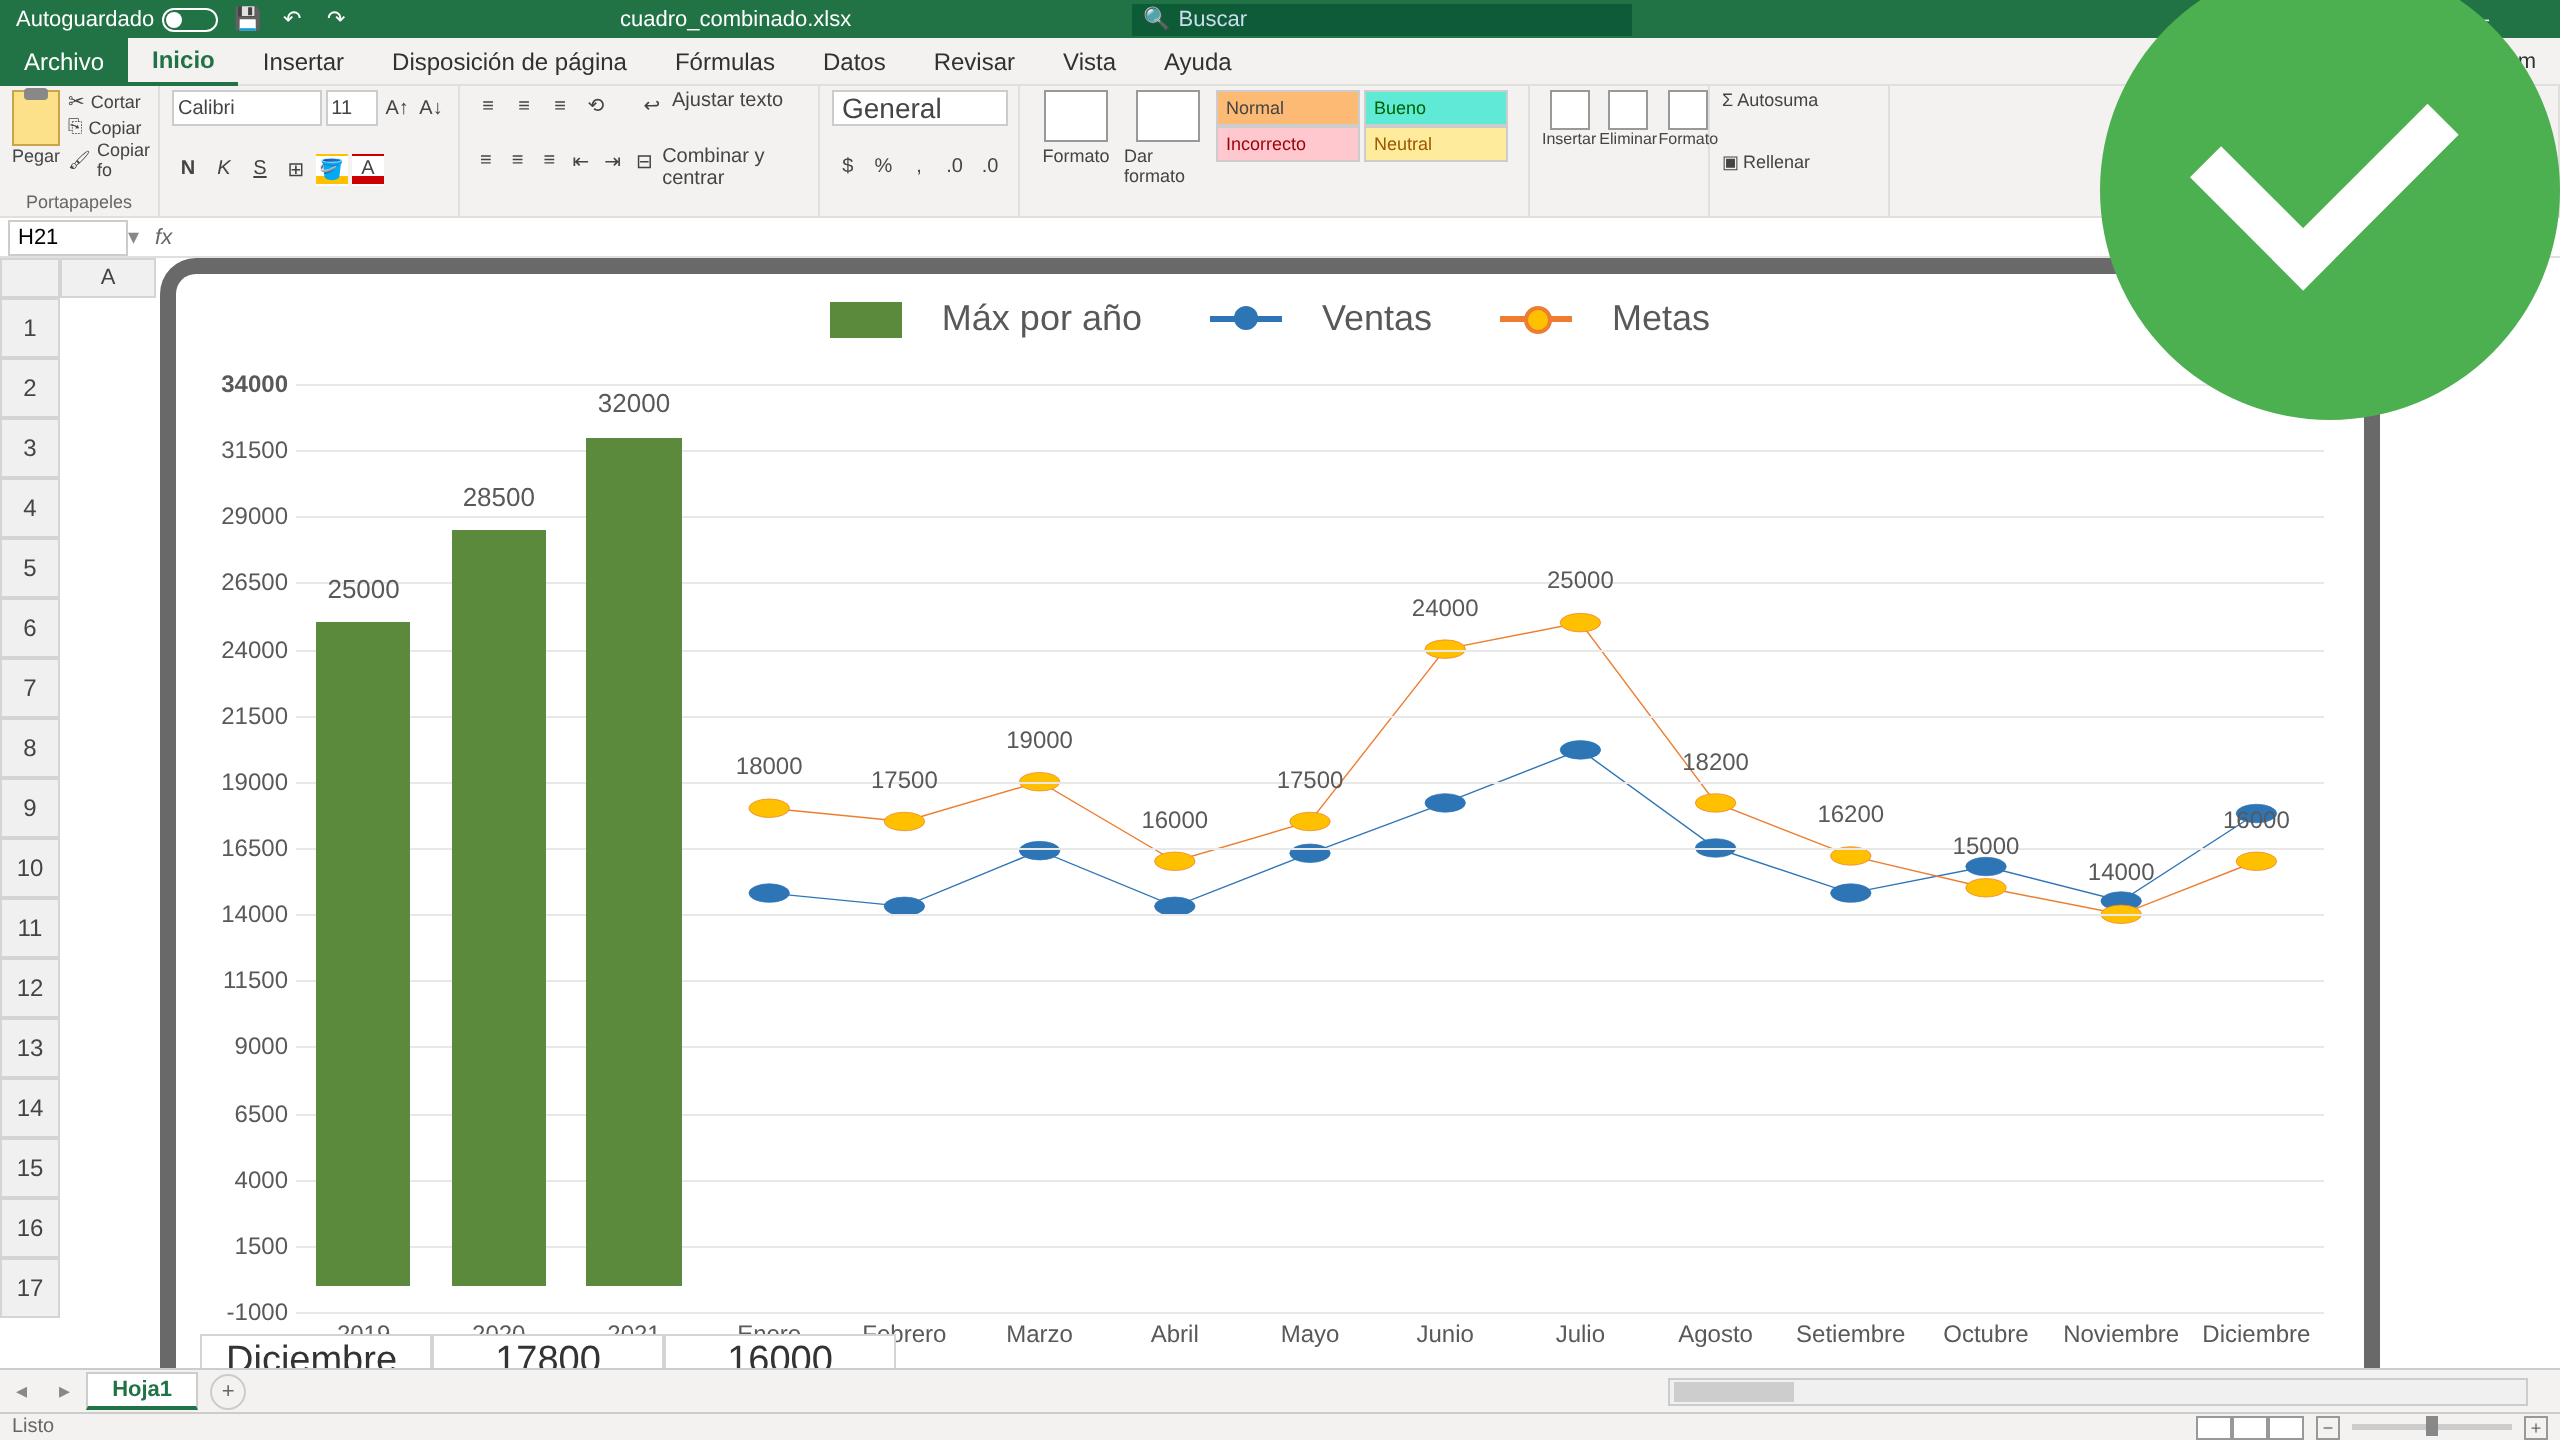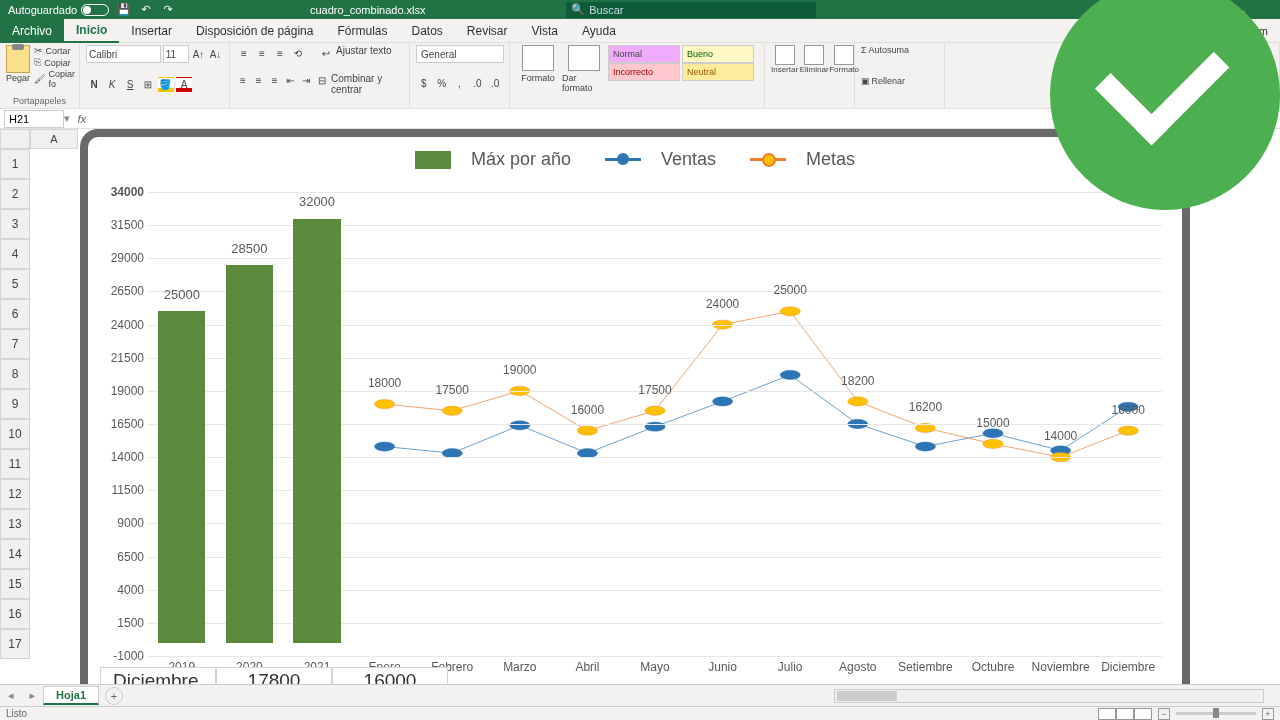--- a/index.html
+++ b/index.html
@@ -25,27 +25,27 @@
 .paste-icon{width:24px;height:28px;background:#fce18a;border:1px solid #c9a44a;position:relative}
 .paste-icon::before{content:"";position:absolute;width:12px;height:6px;background:#888;top:-2px;left:5px;border-radius:2px}
 .clip-items{display:flex;flex-direction:column;gap:1px;font-size:9px}
 .clip-items div{display:flex;align-items:center;gap:3px}
 .scissors{font-size:10px}
 .font-group{width:150px}.font-row{display:flex;gap:2px;align-items:center;margin-bottom:2px}
 .font-sel{border:1px solid #ccc;background:#fff;height:18px;font-size:10px;padding:0 2px;display:flex;align-items:center}
 .fn{width:80px}.fs{width:28px}
 .btn-sm{width:16px;height:16px;border:1px solid transparent;display:flex;align-items:center;justify-content:center;font-size:10px}
 .align-group{width:180px}.align-row{display:flex;gap:2px;margin-bottom:2px}
-.num-group{width:100px}.num-sel{border:1px solid #ccc;background:#fff;height:18px;width:88px;font-size:10px;padding:7px 4px;display:flex;align-items:center}
+.num-group{width:100px}.num-sel{border:1px solid #ccc;background:#fff;height:18px;width:88px;font-size:14px;padding:7px 4px;display:flex;align-items:center}
 .styles-group{width:255px}.styles-row{display:flex;gap:2px}
 .style-big{width:44px;display:flex;flex-direction:column;align-items:center;font-size:9px;gap:2px}
 .style-big-icon{width:32px;height:26px;border:1px solid #999;background:#fff}
 .style-cells{display:flex;flex-direction:column;gap:0}
 .style-cell{width:72px;height:18px;border:1px solid #ccc;font-size:9px;display:flex;align-items:center;padding:0 4px}
-.sc-normal{background:#f0abfc}.sc-bueno{background:#fef9c3;color:#006100}.sc-incorrecto{background:#ffc7ce;color:#9c0006}.sc-neutral{background:#ffeb9c;color:#9c5700}
+.sc-normal{background:#fdba74}.sc-bueno{background:#5eead4;color:#006100}.sc-incorrecto{background:#ffc7ce;color:#9c0006}.sc-neutral{background:#ffeb9c;color:#9c5700}
 .cells-group{width:90px}.cells-row{display:flex;gap:2px}
 .cell-btn{display:flex;flex-direction:column;align-items:center;font-size:8px;width:28px}
 .cell-icon{width:20px;height:20px;border:1px solid #999;background:#fff}
 .edit-group{width:90px;font-size:9px}.edit-row{display:flex;align-items:center;gap:2px;margin-bottom:1px}
 .namebox-row{height:20px;background:#fff;border-bottom:1px solid #e1dfdd;display:flex;align-items:center;font-size:11px}
 .namebox{width:60px;height:18px;border:1px solid #ccc;margin-left:4px;padding:0 4px;display:flex;align-items:center}
 .fx{margin:0 8px;font-style:italic;color:#666}
 .sheet{position:relative;height:548px;background:#fff}
 .colhdr{position:absolute;top:0;left:30px;height:20px;display:flex}
 .ch{width:48px;border:1px solid #d4d4d4;background:#f0f0f0;font-size:11px;display:flex;align-items:center;justify-content:center;color:#444}

